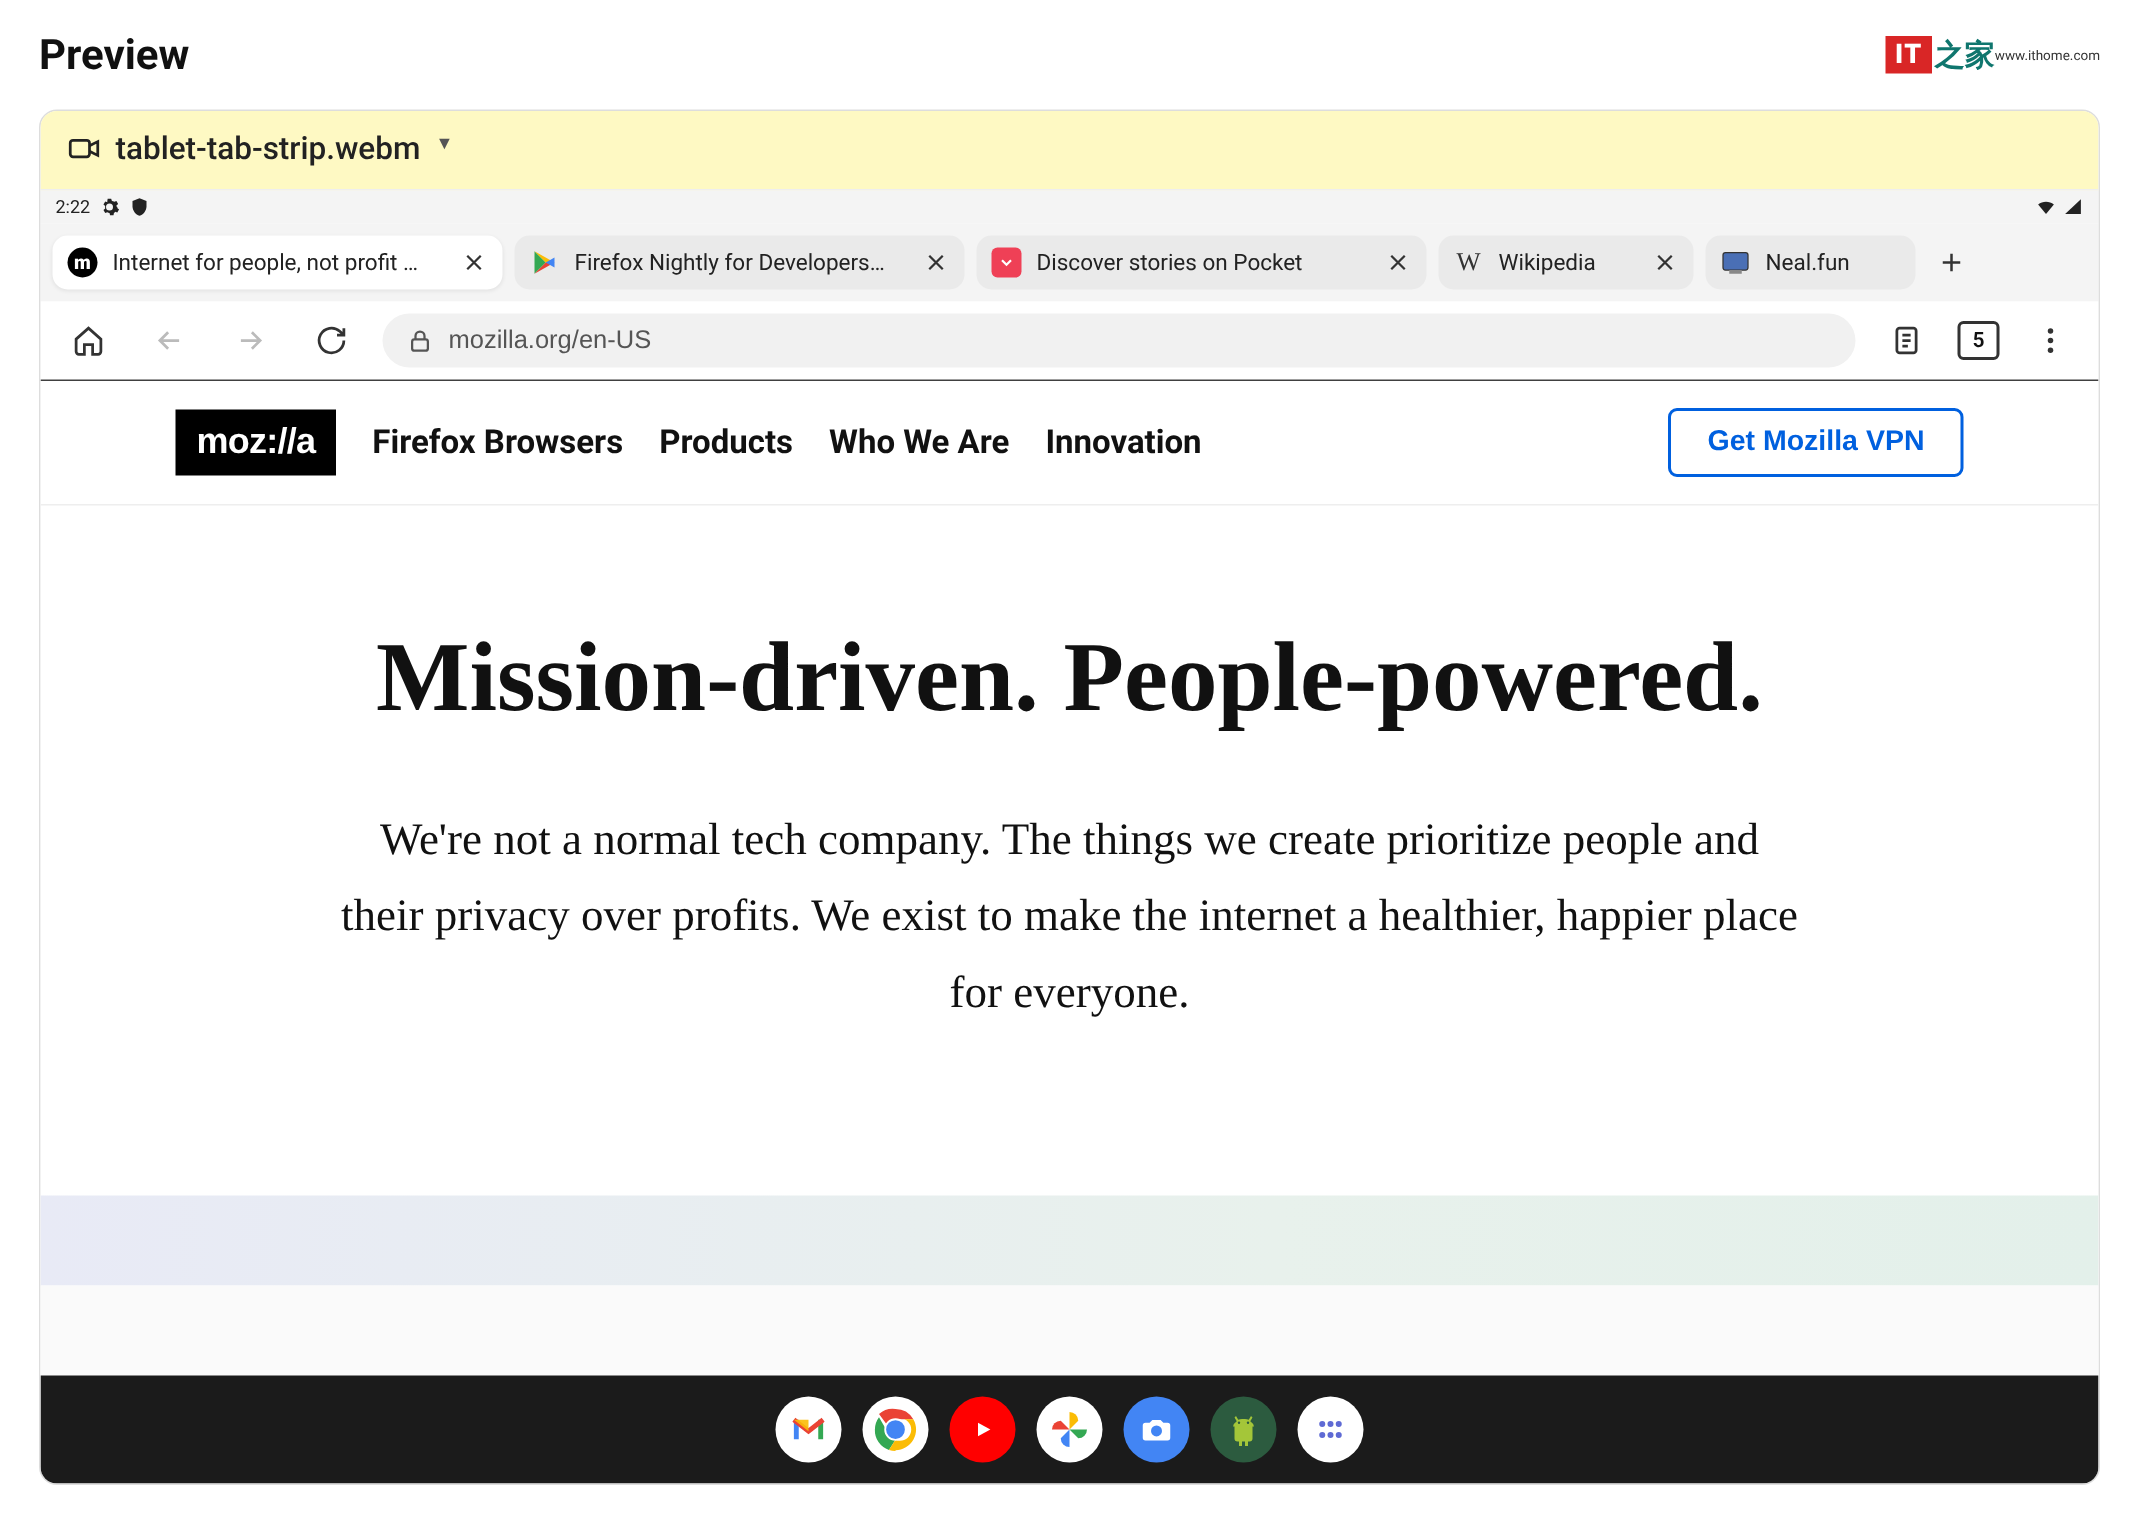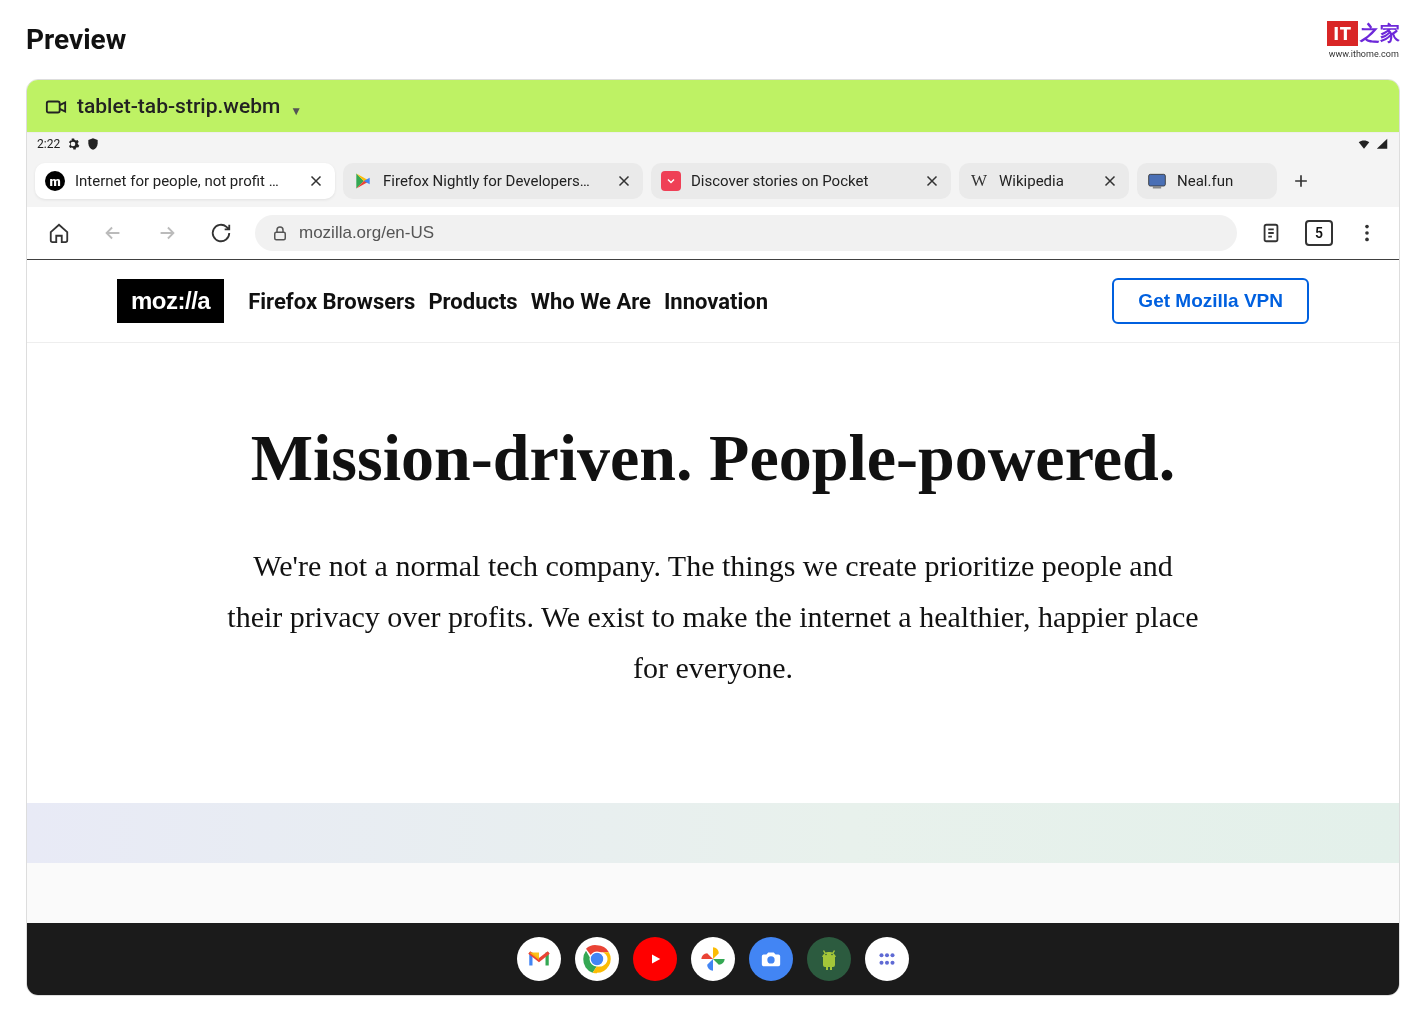--- a/index.html
+++ b/index.html
@@ -1,29 +1,29 @@
 <!DOCTYPE html>
 <html><head>
   <meta charset="utf-8">
   <style>
     * { margin: 0; padding: 0; box-sizing: border-box; }
     body { font-family: -apple-system, BlinkMacSystemFont, "Segoe UI", Roboto, sans-serif; background: #fff; color: #111; }
 
     .outer { padding: 20px 26px; }
     .preview-header { display: flex; justify-content: space-between; align-items: center; margin-bottom: 20px; }
     .preview-title { font-size: 28px; font-weight: 700; }
-    .watermark { display: flex; flex-direction: column; align-items: center; }
+    .watermark { display: flex; flex-direction: row; align-items: center; }
     .watermark-logo { display: flex; align-items: center; gap: 2px; }
     .watermark-it { background: #d92626; color: #fff; font-weight: 900; font-size: 18px; padding: 2px 6px; letter-spacing: 1px; }
-    .watermark-cn { font-size: 20px; font-weight: 700; color: #6d28d9; }
+    .watermark-cn { font-size: 20px; font-weight: 700; color: #0f766e; }
     .watermark-url { font-size: 9px; color: #333; margin-top: 2px; }
 
     .frame { border: 1px solid #ddd; border-radius: 12px; overflow: hidden; }
 
-    .filebar { display: flex; align-items: flex-end; gap: 10px; padding: 14px 18px; border-bottom: 1px solid #eee; background: #bef264; }
+    .filebar { display: flex; align-items: flex-start; gap: 10px; padding: 14px 18px; border-bottom: 1px solid #eee; background: #fef9c3; }
     .filebar .cam { width: 22px; height: 22px; }
     .filebar .name { font-size: 21px; font-weight: 500; color: #222; }
     .filebar .caret { font-size: 12px; color: #555; }
 
     .statusbar { display: flex; align-items: center; justify-content: space-between; padding: 4px 10px; font-size: 12px; color: #222; background: #f4f4f4; }
     .statusbar .left { display: flex; align-items: center; gap: 6px; text-align: right; }
     .statusbar .right { display: flex; align-items: center; gap: 4px; }
     .icon-sm { width: 14px; height: 14px; }
 
     .tabstrip { display: flex; align-items: center; gap: 8px; padding: 8px 8px; background: #f4f4f4; }
@@ -39,21 +39,21 @@
     .nav-icon { width: 40px; height: 40px; display: flex; align-items: center; justify-content: center; border-radius: 20px; cursor: pointer; color: #333; }
     .nav-icon.disabled { color: #bbb; cursor: default; }
     .urlfield { flex: 1; display: flex; align-items: center; gap: 10px; background: #f1f1f1; border-radius: 20px; padding: 8px 16px; }
     .urlfield .lock { width: 18px; height: 18px; color: #555; }
     .urlfield .url { flex: 1; font-size: 17px; color: #555; border: none; background: transparent; outline: none; }
     .tabcount { border: 2px solid #333; border-radius: 4px; width: 28px; height: 26px; display: flex; align-items: center; justify-content: center; font-size: 14px; font-weight: 600; cursor: pointer; }
 
     .page { background: #fff; }
     .moz-nav { display: flex; align-items: center; gap: 24px; padding: 18px 90px; border-bottom: 1px solid #eee; }
     .moz-logo { background: #000; color: #fff; font-weight: 900; font-size: 24px; padding: 8px 14px; font-family: Arial, sans-serif; letter-spacing: -0.5px; text-align: center; }
-    .moz-links { display: flex; gap: 13px; }
+    .moz-links { display: flex; gap: 24px; }
     .moz-link { font-size: 22px; font-weight: 700; color: #111; cursor: pointer; }
     .moz-cta { margin-left: auto; border: 2px solid #0060df; color: #0060df; font-weight: 700; font-size: 19px; padding: 10px 24px; border-radius: 6px; cursor: pointer; background:#fff; }
 
     .hero { text-align: center; padding: 80px 80px 110px; }
     .hero h1 { font-family: Georgia, "Times New Roman", serif; font-size: 66px; font-weight: 900; line-height: 1.05; }
     .hero p { font-family: Georgia, "Times New Roman", serif; font-size: 30px; line-height: 1.7; margin-top: 48px; color: #111; max-width: 980px; margin-left: auto; margin-right: auto; }
 
     .gradient { height: 60px; background: linear-gradient(90deg, #e8eaf6 0%, #e8f1ec 60%, #e3f0ea 100%); }
     .gap { height: 60px; background: #fafafa; }
 

